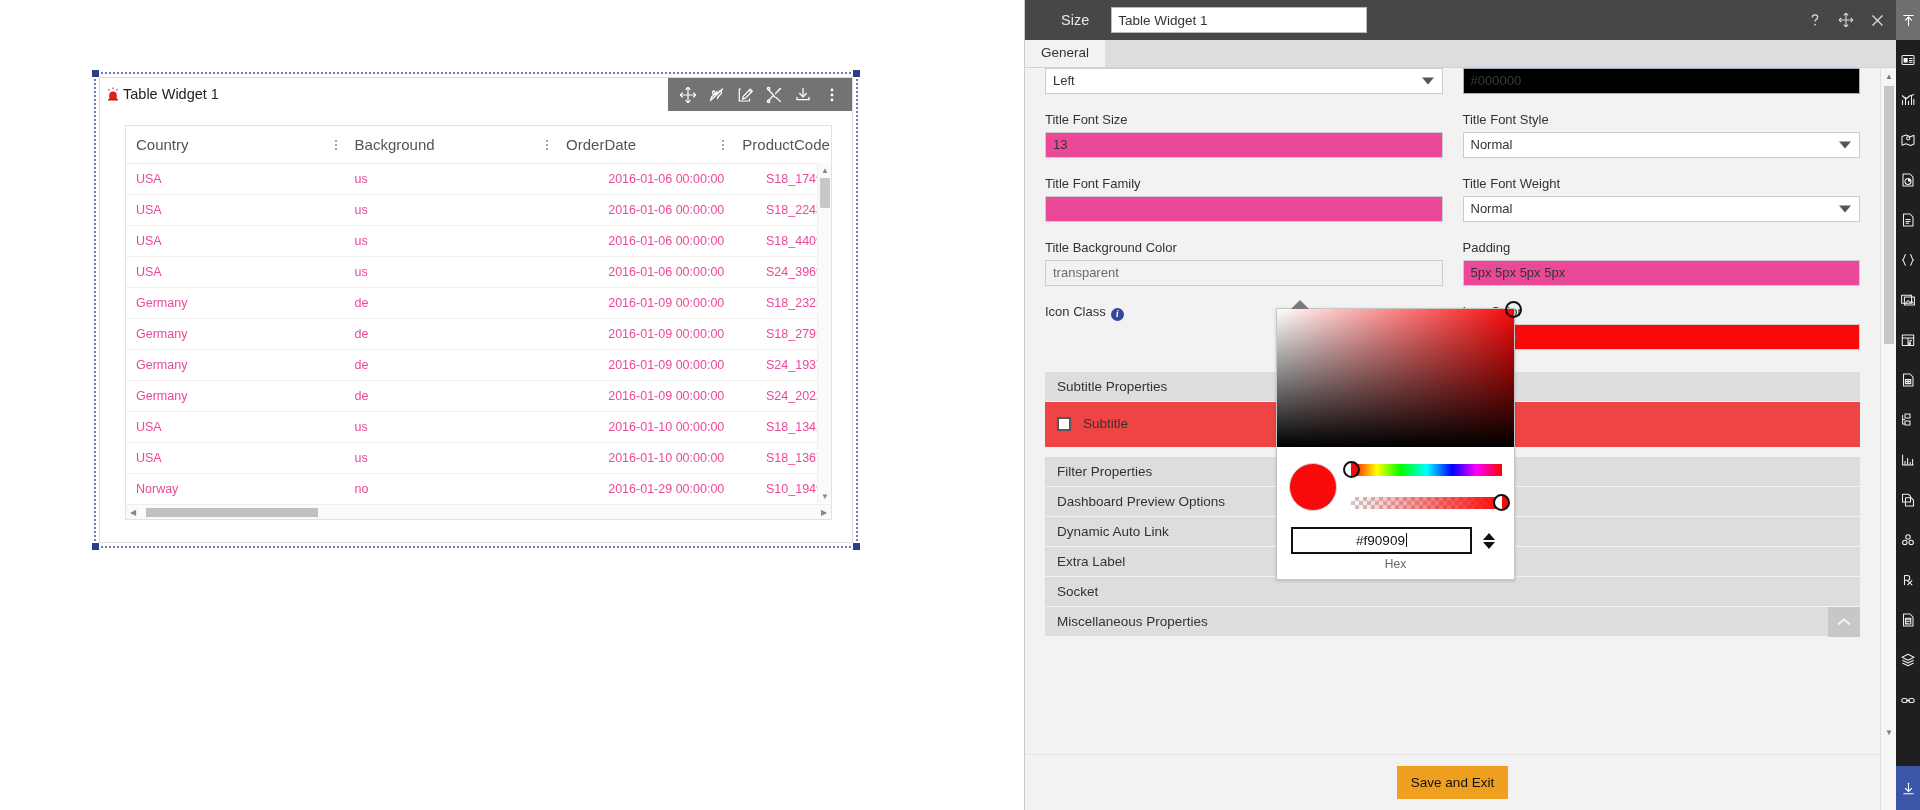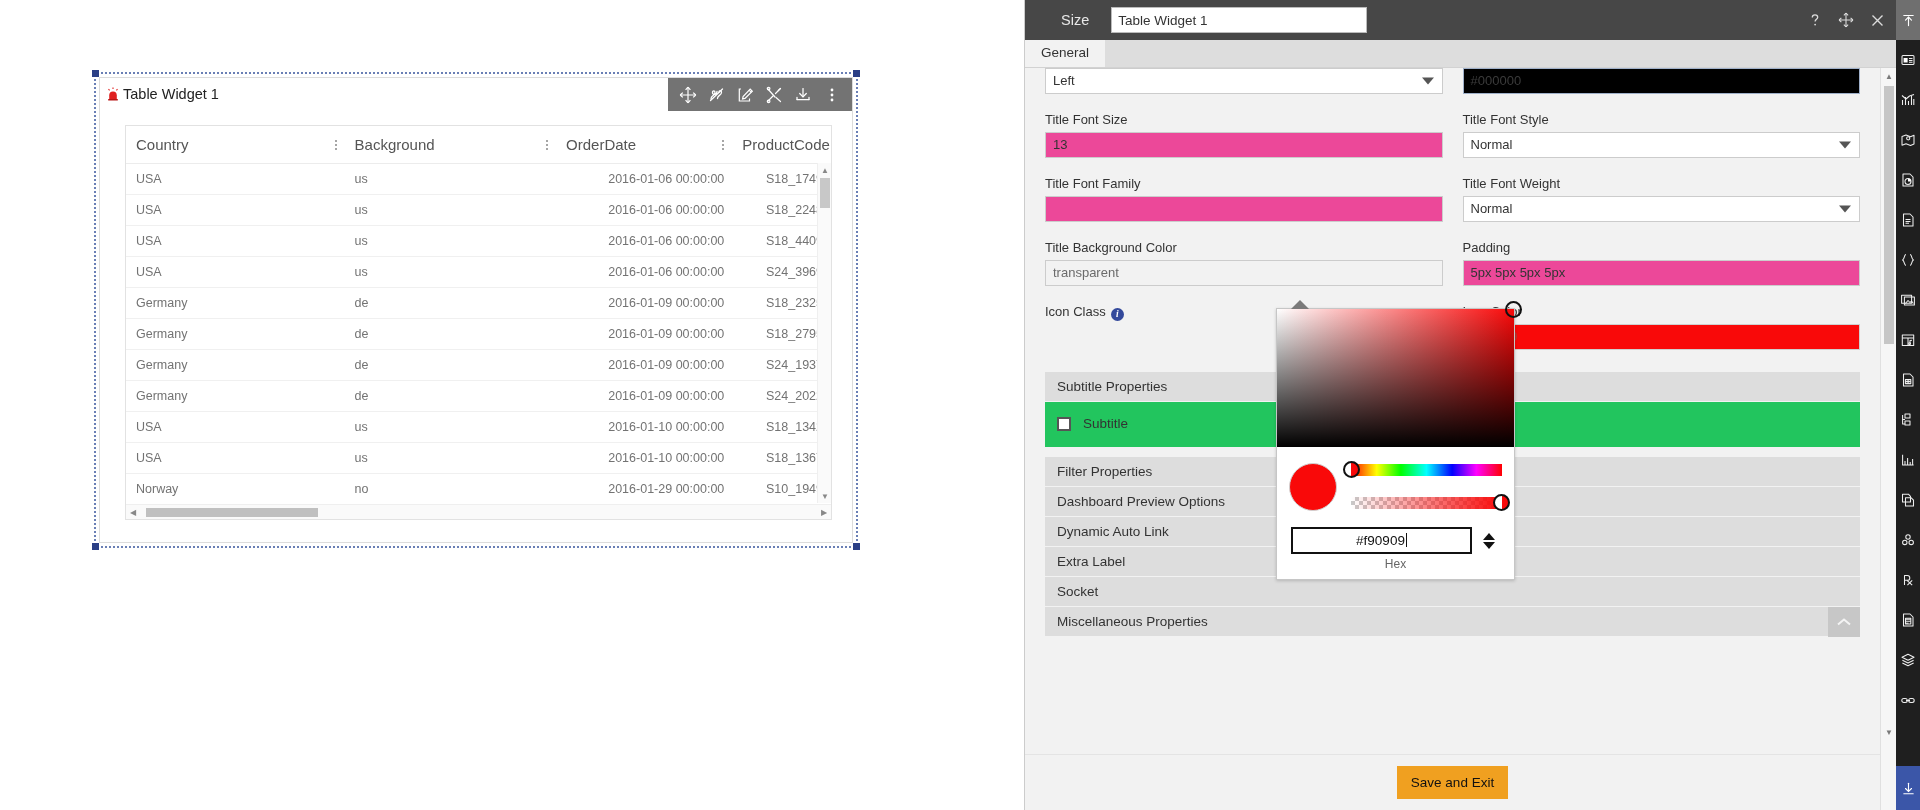--- a/index.html
+++ b/index.html
@@ -67,21 +67,21 @@
     text-align: left; padding: 10px 8px 10px 10px;
     border-bottom: 1px solid #ececec; position: relative;
     height: 36px;
   }
   table.grid th .dots {
     position: absolute; right: 8px; top: 50%; transform: translateY(-50%);
     color: #777; font-size: 12px; letter-spacing: 0px; line-height: 4px;
   }
   table.grid th .dots i { display: block; width: 2px; height: 2px; background: #888; border-radius: 50%; margin: 2px 0; }
   table.grid td {
-    font-size: 12.5px; color: #737373; padding: 7px 8px 7px 10px;
+    font-size: 12.5px; color: #ec4899; padding: 7px 8px 7px 10px;
     border-bottom: 1px solid #f0f0f0; height: 31px; white-space: nowrap;
   }
   td.c-date { text-align: right; padding-right: 22px; }
   td.c-prod { text-align: right; padding-right: 10px; }
   th.c-date, th.c-prod { }
 
   .vscroll {
     position: absolute; right: 0px; top: 37px; bottom: 16px; width: 14px;
     background: #fafafa; border-left: 1px solid #efefef;
   }
@@ -175,21 +175,21 @@
     font-family: "Liberation Serif", serif; font-weight: bold;
   }
 
   .section-bar {
     margin: 0 10px 0 10px; background: #dddddd; height: 30px;
     display: flex; align-items: center; padding: 0 12px;
     font-size: 13.5px; color: #333; border-bottom: 1px solid #f2f2f2;
     position: relative;
   }
   .section-gap { height: 10px; }
-  .subsec-body { margin: 0 10px; background: #22c55e; padding: 14px 12px 16px 12px; }
+  .subsec-body { margin: 0 10px; background: #ef4444; padding: 14px 12px 16px 12px; }
   .cbrow { display: flex; align-items: center; gap: 12px; }
   .cbox {
     width: 14px; height: 14px; border: 2px solid #555; background: #fff;
   }
   .cbrow span { font-size: 13.5px; color: #333; }
 
   .collapse-chev {
     position: absolute; right: 0px; top: 0px; width: 32px; height: 30px;
     background: #c7c7c7; display: flex; align-items: center; justify-content: center;
   }

